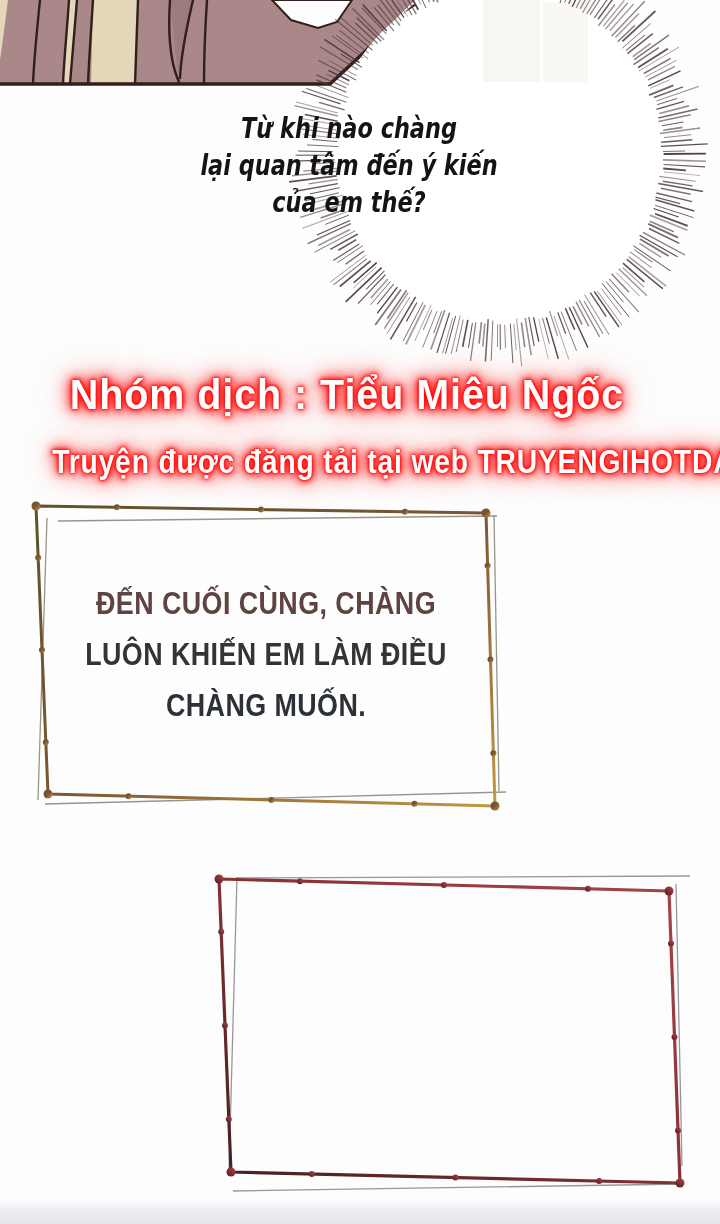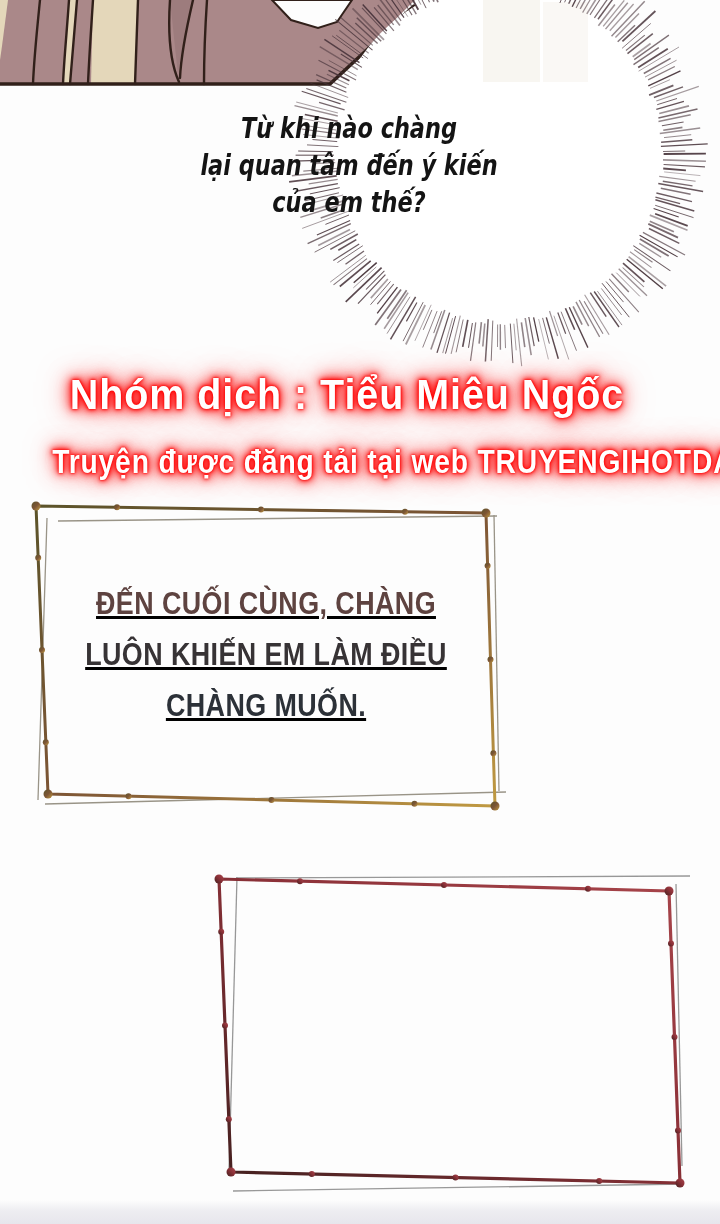--- a/index.html
+++ b/index.html
@@ -32,21 +32,20 @@
     transform:translateX(-13px) scaleX(.94);transform-origin:360px 0;
   }
   #credit-line2{
     top:440px;font-size:34px;line-height:42px;letter-spacing:1px;
     transform:translateX(-9px) scaleX(.83);transform-origin:360px 0;
   }
   
   .caption{
     text-align:center;font-weight:bold;font-size:32px;line-height:51px;
     letter-spacing:.5px;
-    text-decoration:underline;
   }
   .caption .ln{display:block;transform:scaleX(.84);transform-origin:center;}
   #caption1{left:37px;top:578px;width:458px;}
   #caption2{left:220px;top:954px;width:500px;}
 </style>
 </head>
 <body>
 
 <div id="stage">
 

